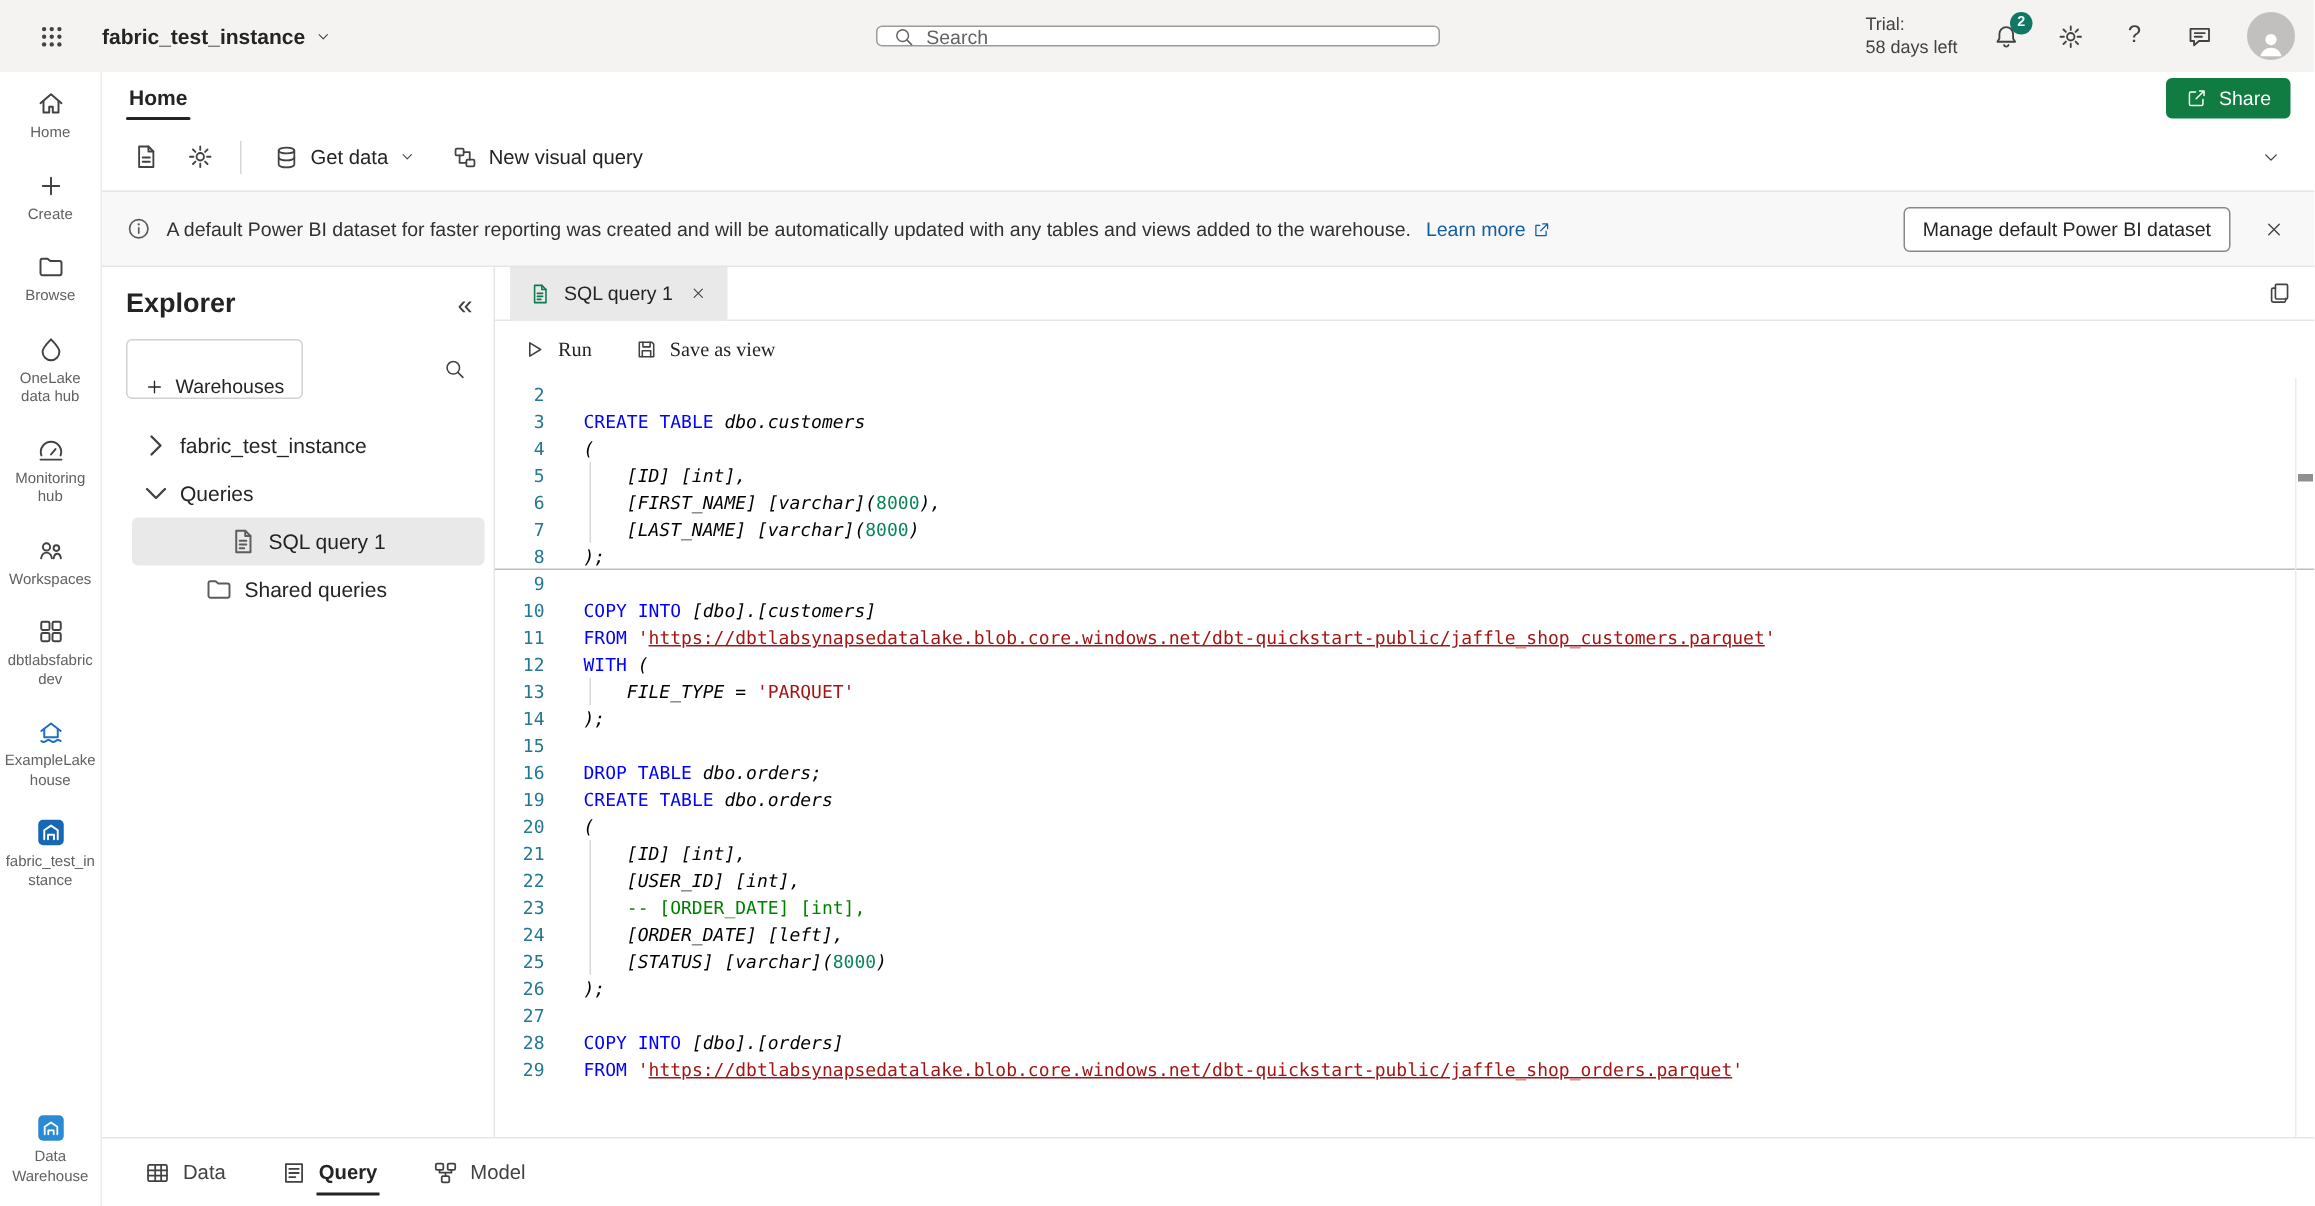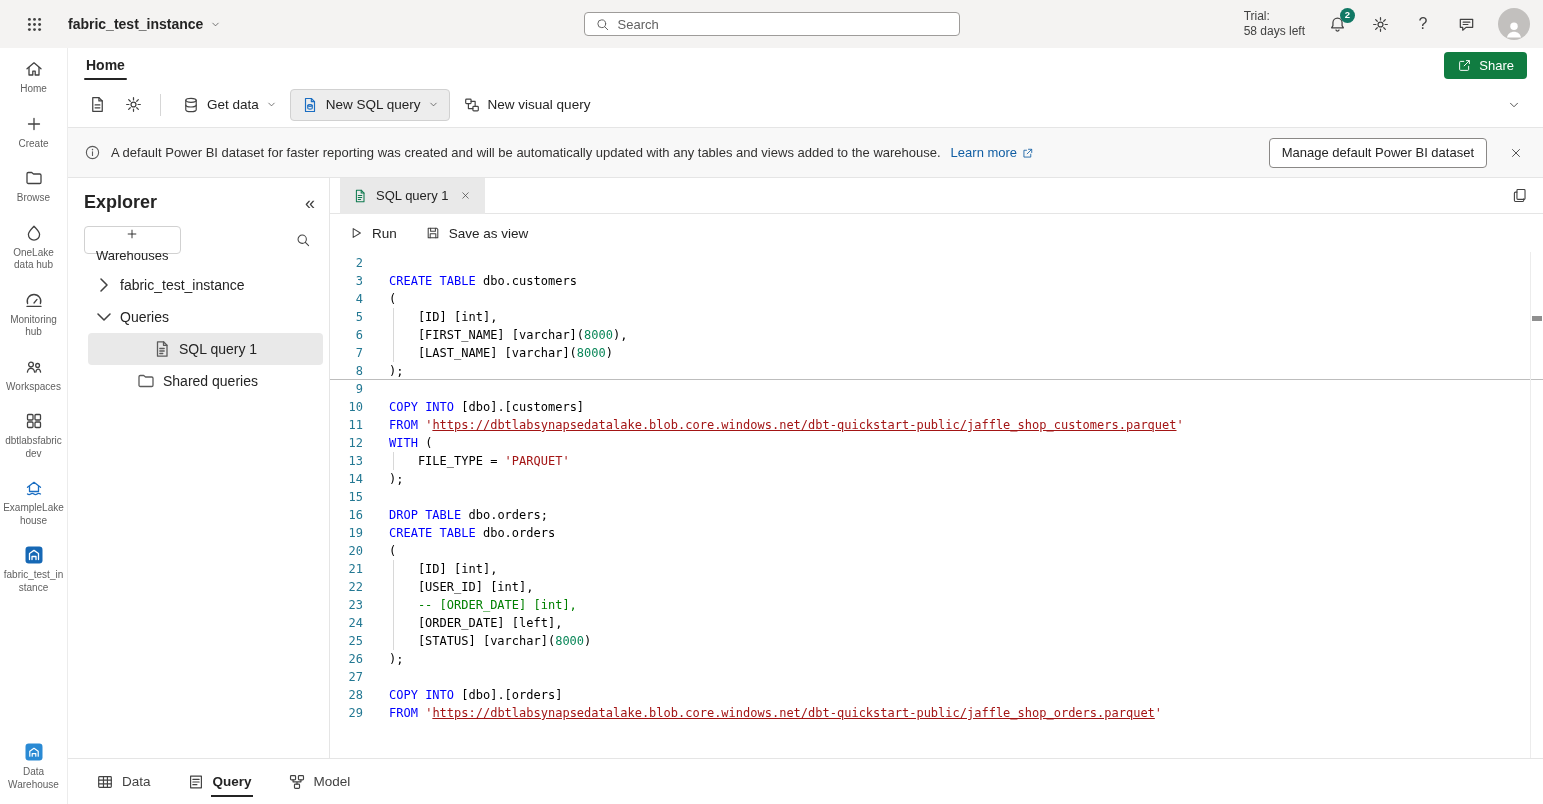--- a/index.html
+++ b/index.html
@@ -8,21 +8,21 @@
   button { font-family:inherit; font-size:inherit; color:inherit; background:none; border:none; cursor:pointer; padding:0; }
   .icon { display:inline-flex; width:18px; height:18px; flex:none; }
   .icon svg { display:block; width:100%; height:100%; }
 
   
   .topbar { height:48px; background:#f4f3f2; display:flex; align-items:center; position:relative; }
   .waffle-btn { width:68px; height:48px; display:flex; align-items:center; justify-content:center; color:#424242; }
   .waffle-btn .icon { width:17px; height:17px; }
   .ws-switcher { display:flex; align-items:center; gap:7px; font-size:14px; font-weight:600; color:#242424; }
   .ws-switcher .icon { width:11px; height:11px; color:#424242; }
-  .searchbox { position:absolute; left:50%; transform:translateX(-50%); width:376px; height:24px; background:#fff; border:1px solid #9e9c9a; border-radius:4px; display:flex; align-items:center; gap:8px; padding:0 10px; }
+  .searchbox { position:absolute; left:50%; transform:translateX(-50%); width:376px; height:14px; background:#fff; border:1px solid #9e9c9a; border-radius:4px; display:flex; align-items:center; gap:8px; padding:0 10px; }
   .searchbox .icon { width:15px; height:15px; color:#616161; }
   .searchbox input { border:none; outline:none; flex:1; font-size:13px; font-family:inherit; color:#242424; background:transparent; }
   .searchbox input::placeholder { color:#616161; }
   .top-right { margin-left:auto; display:flex; align-items:center; gap:21px; padding-right:13px; }
   .trial { font-size:12px; color:#424242; line-height:15px; }
   .tb-icon { position:relative; width:22px; height:22px; display:flex; align-items:center; justify-content:center; color:#424242; }
   .tb-icon .icon { width:19px; height:19px; }
   .badge { position:absolute; top:-5px; right:-7px; background:#117865; color:#fff; font-size:9.5px; line-height:14px; min-width:15px; height:15px; border-radius:8px; text-align:center; padding:0 3px; font-weight:600; }
   .help-glyph { font-size:16px; color:#424242; }
   .avatar { width:32px; height:32px; border-radius:50%; background:#c2c0be; display:flex; align-items:flex-end; justify-content:center; overflow:hidden; }
@@ -67,52 +67,52 @@
   .banner-close { width:22px; height:22px; color:#424242; display:flex; align-items:center; justify-content:center; margin-left:8px; }
   .banner-close .icon { width:14px; height:14px; }
 
   
   .workarea { flex:1; display:flex; min-height:0; }
   .explorer { width:262px; border-right:1px solid #e5e5e5; display:flex; flex-direction:column; padding-top:14px; flex:none; }
   .exp-header { display:flex; align-items:center; padding:0 14px 0 16px; margin-bottom:13px; }
   .exp-title { font-size:18px; font-weight:700; }
   .exp-collapse { margin-left:auto; font-size:18px; color:#424242; line-height:1; }
   .exp-actions { display:flex; align-items:center; padding:0 14px 0 16px; margin-bottom:15px; }
-  .warehouses-btn { display:flex; align-items:center; gap:7px; border:1px solid #d1d1d1; border-radius:4px; height:28px; padding:0 11px; font-size:13px; color:#242424; background:#fff;flex-direction:column; }
+  .warehouses-btn { display:flex; align-items:flex-end; gap:7px; border:1px solid #d1d1d1; border-radius:4px; height:40px; padding:0 11px; font-size:13px; color:#242424; background:#fff; }
   .warehouses-btn .icon { width:14px; height:14px; }
   .exp-search { margin-left:auto; width:24px; height:24px; color:#424242; display:flex; align-items:center; justify-content:center; }
   .exp-search .icon { width:16px; height:16px; }
   .tree { padding:0 6px 0 20px; }
   .tree-row { height:32px; display:flex; align-items:center; gap:4px; font-size:14px; color:#242424; border-radius:4px; cursor:pointer; }
   .tree-row.selected { background:#e9e9e9; }
   .tree-chev { width:24px; height:22px; display:flex; align-items:center; justify-content:center; color:#424242; flex:none; }
   .icon.tree-ico { width:20px; height:20px; color:#5c5c5c; margin-right:3px; }
   .tree-label { white-space:nowrap; }
 
   .query-pane { flex:1; display:flex; flex-direction:column; min-width:0; }
   .tabbar { height:36px; border-bottom:1px solid #e5e5e5; display:flex; align-items:center; flex:none; }
   .qtab { height:36px; background:#e9e9e9; display:flex; align-items:center; gap:8px; padding:0 10px 0 12px; margin-left:10px; font-size:13px; }
   .qtab .icon.tab-ico { width:16px; height:16px; color:#0e7a4f; }
   .tab-close { width:18px; height:18px; color:#424242; display:flex; align-items:center; justify-content:center; }
   .tab-close .icon { width:11px; height:11px; }
   .copy-btn { margin-left:auto; margin-right:12px; width:24px; height:24px; color:#424242; display:flex; align-items:center; justify-content:center; }
   .copy-btn .icon { width:17px; height:17px; }
-  .run-row { height:38px; display:flex; align-items:center; gap:28px; padding:0 18px; flex:none; }
+  .run-row { height:38px; display:flex; align-items:center; gap:28px; padding:0 18px; flex:none;font-family:Liberation Serif, serif; }
   .run-btn, .savev-btn { display:flex; align-items:center; gap:8px; font-size:13.5px; color:#242424; }
   .run-btn .icon, .savev-btn .icon { width:16px; height:16px; color:#424242; }
 
   
   .editor { flex:1; position:relative; font-family:"DejaVu Sans Mono","Liberation Mono",monospace; font-size:12px; line-height:18px; overflow:hidden; padding-top:2px; background:#fff; }
   .ed-row { display:flex; height:18px; }
   .ed-row.cursor { border-bottom:1px solid #bdbdbd; }
   .ed-num { width:33px; text-align:right; color:#237893; flex:none; }
   .ed-code { flex:1; white-space:pre; padding-left:26px; position:relative; color:#000; }
   .ed-code.indented::before { content:""; position:absolute; left:30px; top:0; bottom:0; border-left:1px solid #d8d8d8; }
   .tok-kw { color:#0000ff; }
-  .tok-pl { color:#000000; }
+  .tok-pl { color:#000000;font-style:italic; }
   .tok-str { color:#a31515; }
   .tok-num { color:#098658; }
   .tok-cm { color:#008000; }
   .tok-link { color:#a31515; text-decoration:underline; }
   .ed-scrollbar { position:absolute; top:0; right:0; width:13px; bottom:0; border-left:1px solid #ececec; }
   .ed-mark { position:absolute; top:64px; left:1px; right:1px; height:5px; background:#8f8f8f; }
 
   
   .bottombar { height:46px; border-top:1px solid #e5e5e5; display:flex; align-items:center; padding:0 14px; gap:8px; flex:none; }
   .bb-items { display:flex; align-items:center; height:100%; gap:8px; }
@@ -349,36 +349,20 @@
               <path d="M4.2 10c0 1.2 2.6 2.2 5.8 2.2s5.8-1 5.8-2.2"></path>
             </svg>
           </span>
         <span>Get data</span>
         <span class="icon chev">
             <svg viewBox="0 0 20 20" fill="none" stroke="currentColor" stroke-width="1.3" stroke-linecap="round" stroke-linejoin="round">
               <path d="M5 7.5 10 12.5 15 7.5"></path>
             </svg>
           </span>
       </button>
-      <button class="rb-btn active">
-        <span class="icon blue">
-            <svg viewBox="0 0 20 20" fill="none" stroke="currentColor" stroke-width="1.3" stroke-linecap="round" stroke-linejoin="round">
-              <path d="M5 2.8h6.5L15 6.3v10.9H5Z"></path>
-              <path d="M11.5 2.8v3.5H15"></path>
-              <ellipse cx="10" cy="10.6" rx="2.5" ry="1"></ellipse>
-              <path d="M7.5 10.6v3c0 .6 1.1 1 2.5 1s2.5-.4 2.5-1v-3"></path>
-            </svg>
-          </span>
-        <span>New SQL query</span>
-        <span class="icon chev">
-            <svg viewBox="0 0 20 20" fill="none" stroke="currentColor" stroke-width="1.3" stroke-linecap="round" stroke-linejoin="round">
-              <path d="M5 7.5 10 12.5 15 7.5"></path>
-            </svg>
-          </span>
-      </button>
       <button class="rb-btn">
         <span class="icon">
             <svg viewBox="0 0 20 20" fill="none" stroke="currentColor" stroke-width="1.3" stroke-linecap="round" stroke-linejoin="round">
               <rect x="3" y="3.5" width="6" height="5" rx="1"></rect>
               <rect x="11" y="11.5" width="6" height="5" rx="1"></rect>
               <path d="M9 6h4.5v5.5M6 8.5V14h5"></path>
             </svg>
           </span>
         <span>New visual query</span>
       </button>

